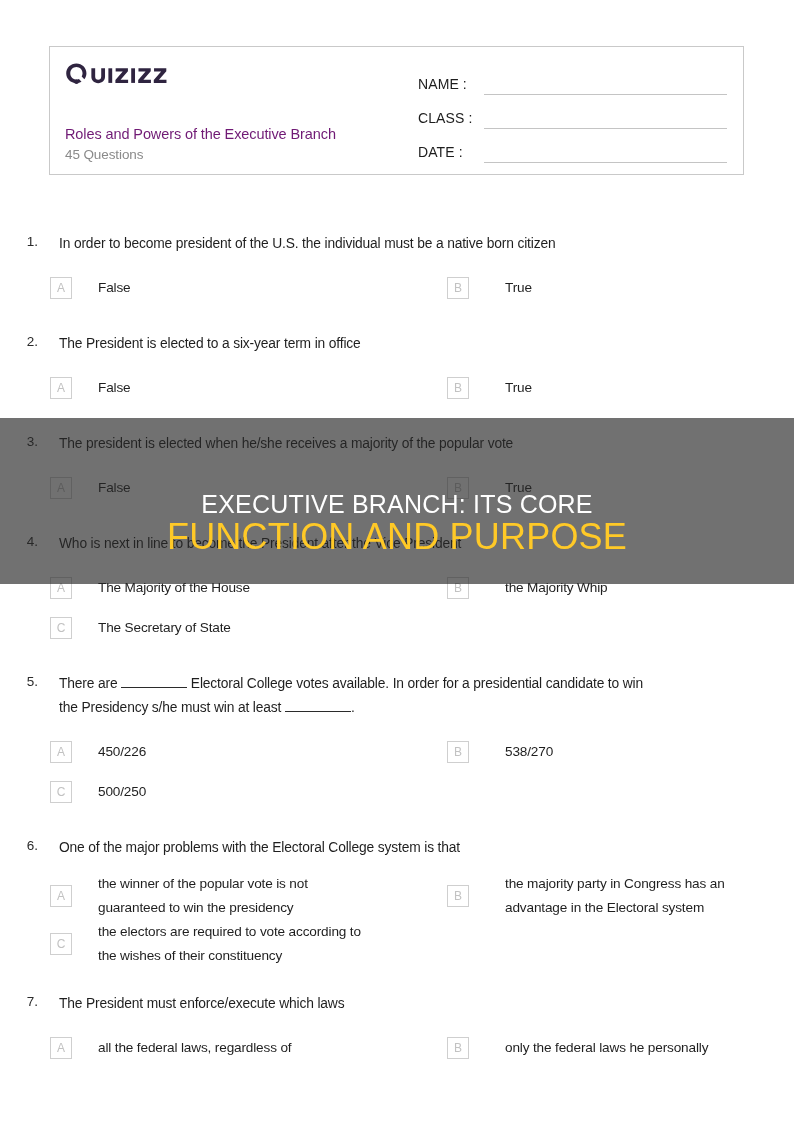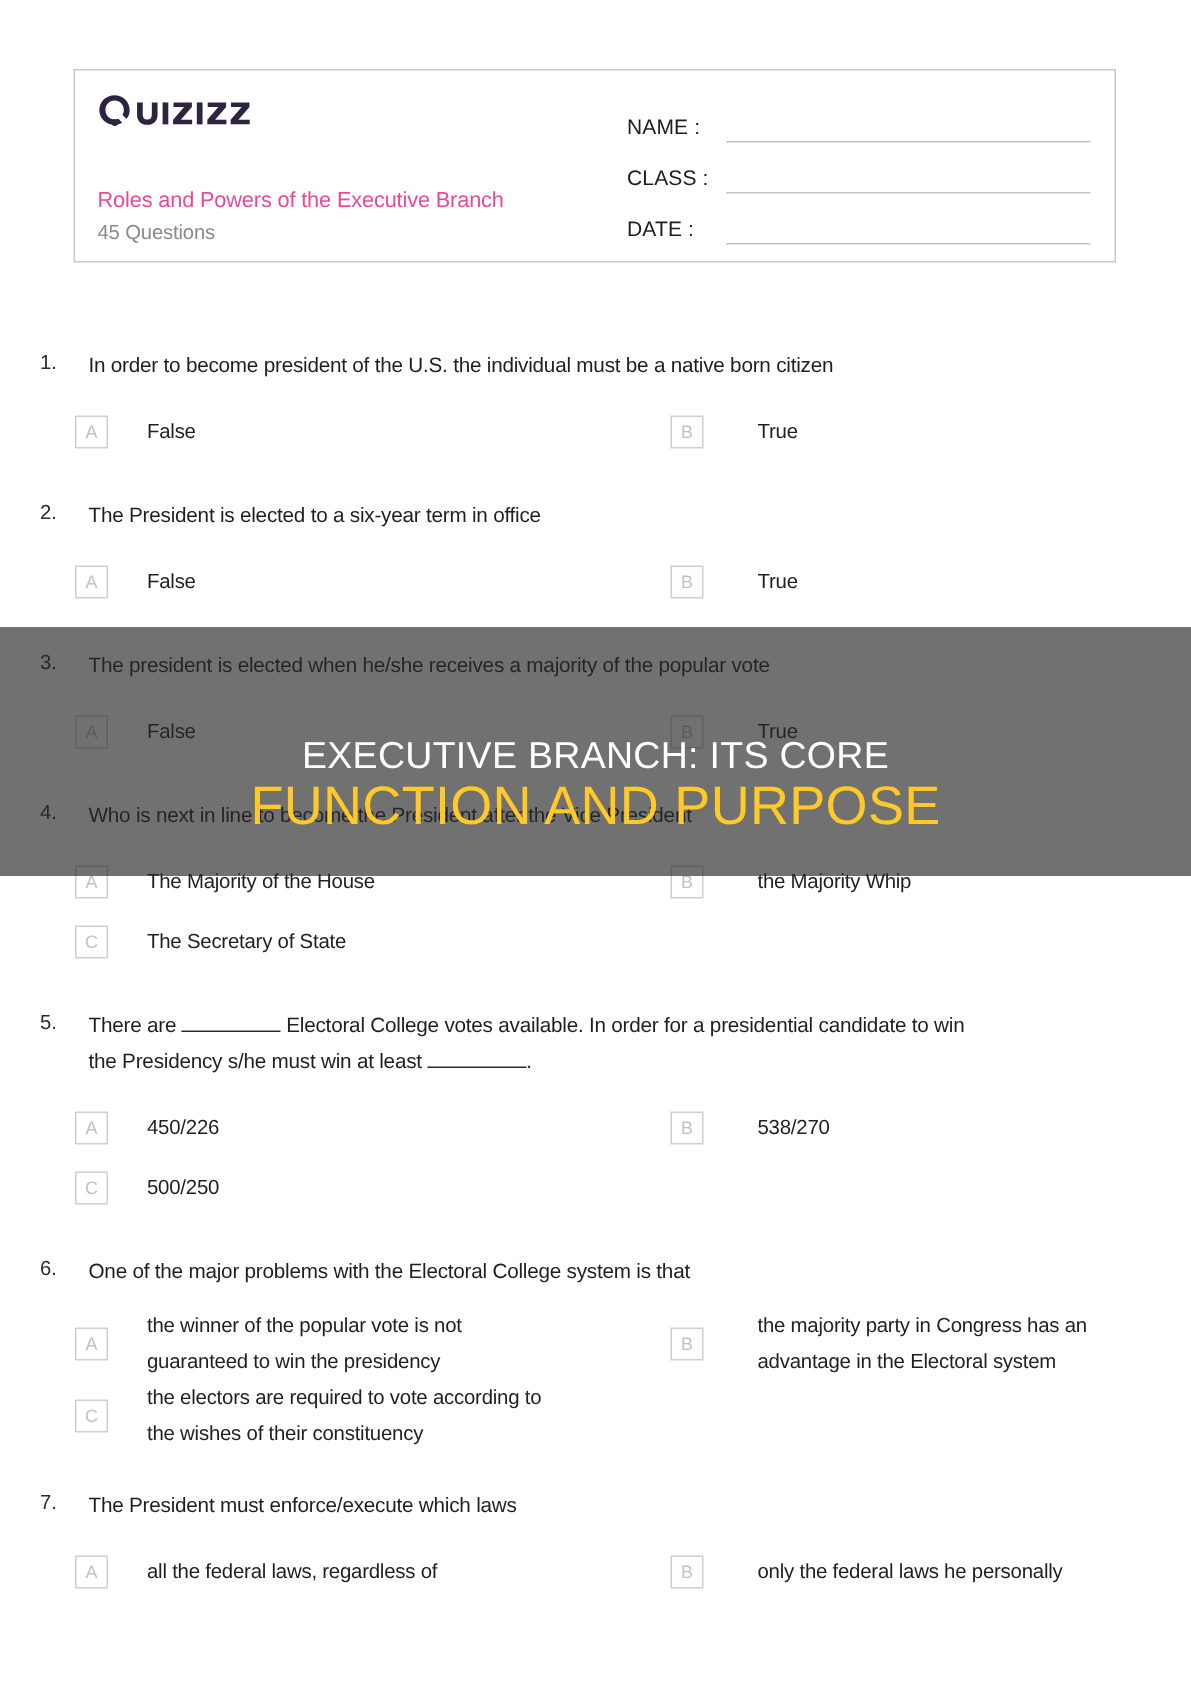--- a/index.html
+++ b/index.html
@@ -39,21 +39,21 @@
     display: block;
     height: 26px;
     margin-bottom: 2px;
   }
   .logo svg { display:block; height: 26px; }
   .quiz-title {
     position: absolute;
     left: 15px;
     top: 79px;
     font-size: 14.5px;
-    color: #ec4899;
+    color: #701a75;
     letter-spacing: -0.1px;
     white-space: nowrap;
   }
   .quiz-count {
     position: absolute;
     left: 15px;
     top: 100px;
     font-size: 13.5px;
     color: #8a8a8a;
     letter-spacing: -0.1px;

